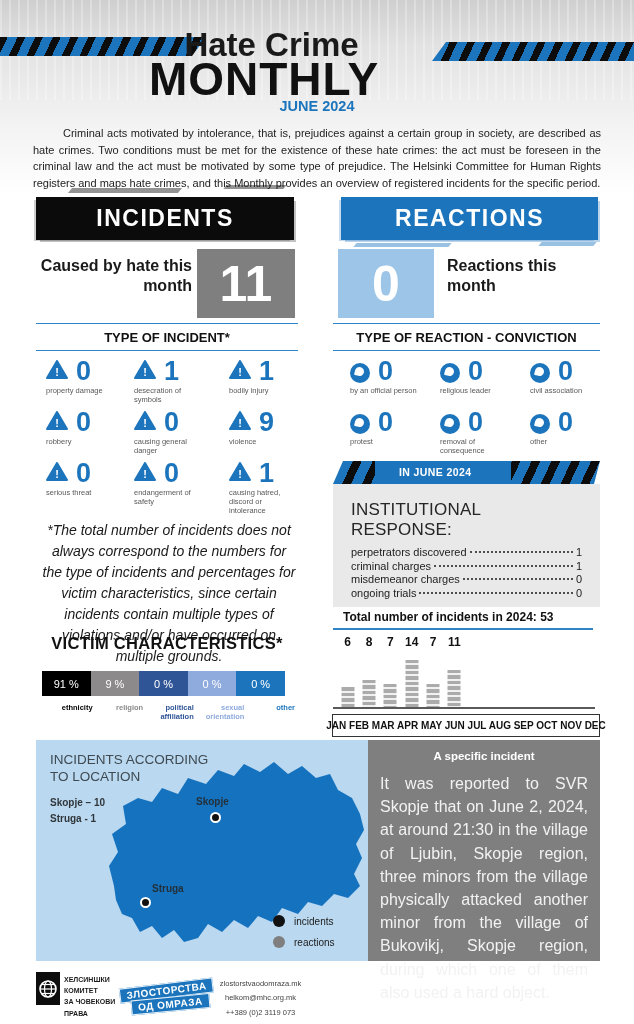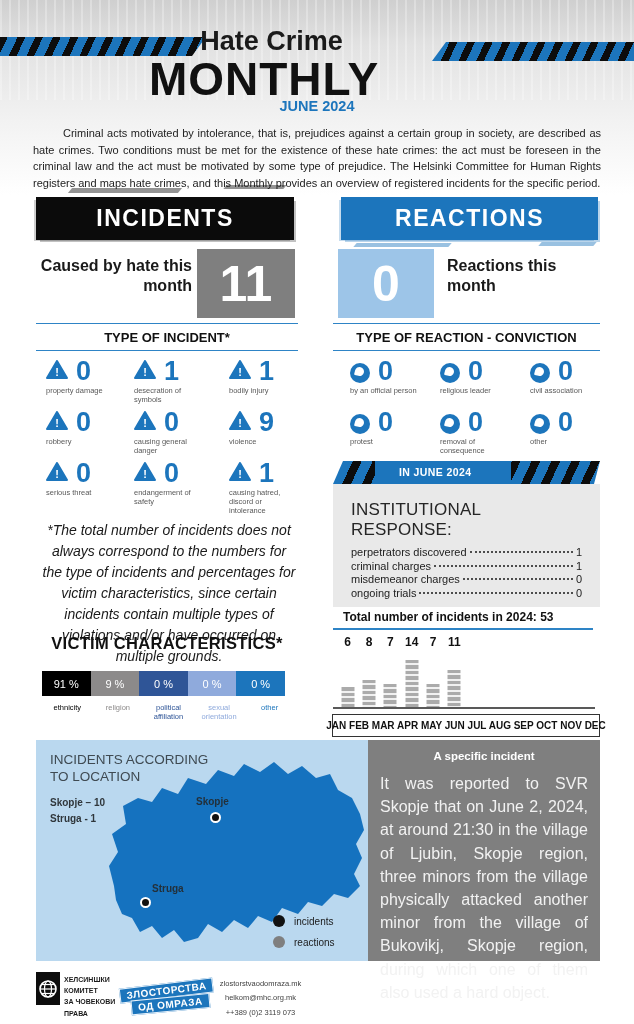--- a/index.html
+++ b/index.html
@@ -5,21 +5,21 @@
   html,body{margin:0;padding:0;}
   body{font-family:"Liberation Sans","DejaVu Sans",sans-serif;background:#ffffff;}
   .page{position:relative;width:634px;height:1024px;margin:0 auto;overflow:hidden;
         background:linear-gradient(180deg,#cfcfcf 0px,#e2e2e2 45px,#f2f2f2 120px,#ffffff 195px);}
   .top-texture{position:absolute;left:0;top:0;width:634px;height:100px;opacity:.35;pointer-events:none;
         background:repeating-linear-gradient(90deg,rgba(255,255,255,.8) 0 2px,transparent 2px 9px);}
   
   .ribbon{position:absolute;height:19px;background:repeating-linear-gradient(115deg,#0c0c0c 0 7px,#1c75bc 7px 16px);}
   .ribbon-left{left:0;top:37px;width:206px;clip-path:polygon(0 0,100% 0,calc(100% - 14px) 100%,0 100%);}
   .ribbon-right{right:0;top:42px;width:202px;clip-path:polygon(14px 0,100% 0,100% 100%,0 100%);}
-  .title1{position:absolute;left:0;top:26px;width:543px;text-align:center;font-size:27px;font-weight:700;color:#1a1a1a;}
+  .title1{position:absolute;left:0;top:26px;width:543px;text-align:center;font-size:33px;font-weight:700;color:#1a1a1a;}
   .title2{position:absolute;left:0;top:52px;width:528px;text-align:center;font-size:46px;font-weight:800;letter-spacing:1px;color:#111;}
   .period{position:absolute;left:0;top:98px;width:634px;text-align:center;font-size:14.5px;font-weight:700;color:#1c75bc;}
   .intro{position:absolute;left:33px;top:114px;width:568px;font-size:11px;line-height:1.5;color:#222;text-align:justify;text-indent:30px;}
   
   .banner{position:absolute;top:197px;height:43px;display:flex;align-items:center;justify-content:center;
           color:#fff;font-size:23px;font-weight:600;letter-spacing:1.5px;}
   .banner-black{left:36px;width:258px;background:#0b0b0b;box-shadow:3px 3px 0 -1px rgba(11,11,11,.25), -3px 2px 0 -1px rgba(11,11,11,.2);}
   .banner-blue{left:341px;width:257px;background:#1c75bc;box-shadow:3px 3px 0 -1px rgba(28,117,188,.3), -3px 2px 0 -1px rgba(28,117,188,.25);}
   .splat{position:absolute;opacity:.45;transform:skewX(-40deg);}
   
@@ -63,21 +63,21 @@
   .bar-num{position:absolute;top:2px;left:0;width:100%;text-align:center;font-size:12px;font-weight:700;color:#111;}
   .bar{position:absolute;bottom:2px;left:50%;transform:translateX(-50%);width:13px;
        background:repeating-linear-gradient(180deg,#ababab 0 3.5px,#f1f1f1 3.5px 5.5px);}
   .months-box{position:absolute;left:332px;top:714px;width:266px;height:21px;border:1.5px solid #333;background:#fff;
        display:flex;align-items:center;justify-content:center;font-size:10px;font-weight:700;color:#111;white-space:nowrap;}
   
   .vic-title{position:absolute;left:36px;top:634px;width:262px;text-align:center;font-size:16.5px;font-weight:700;letter-spacing:.3px;color:#111;}
   .vbar{position:absolute;left:42px;top:671px;width:243px;height:25px;display:flex;}
   .vseg{flex:1;display:flex;align-items:center;justify-content:center;color:#fff;font-size:11px;}
   .vlabels{position:absolute;left:42px;top:703px;width:253px;display:flex;}
-  .vlabel{flex:1;text-align:center;font-size:7.5px;font-weight:400;line-height:1.25;}
+  .vlabel{flex:1;text-align:right;font-size:7.5px;font-weight:700;line-height:1.25;}
   
   .map-box{position:absolute;left:36px;top:740px;width:332px;height:221px;background:#bad8ef;}
   .map-title{position:absolute;left:14px;top:12px;width:160px;font-size:13.5px;color:#3f4a52;line-height:1.25;}
   .map-locs{position:absolute;left:14px;top:55px;font-size:10px;font-weight:700;color:#2f363b;line-height:1.55;}
   .map-svg{position:absolute;left:40px;top:6px;}
   .marker{position:absolute;width:11px;height:11px;border-radius:50%;background:#111;border:2px solid #fff;box-sizing:border-box;}
   .marker-label{position:absolute;font-size:10px;font-weight:600;color:#23303a;}
   .legend{position:absolute;left:237px;top:175px;}
   .legend-row{display:flex;align-items:center;gap:9px;margin-bottom:9px;}
   .legend-dot{width:12px;height:12px;border-radius:50%;}

